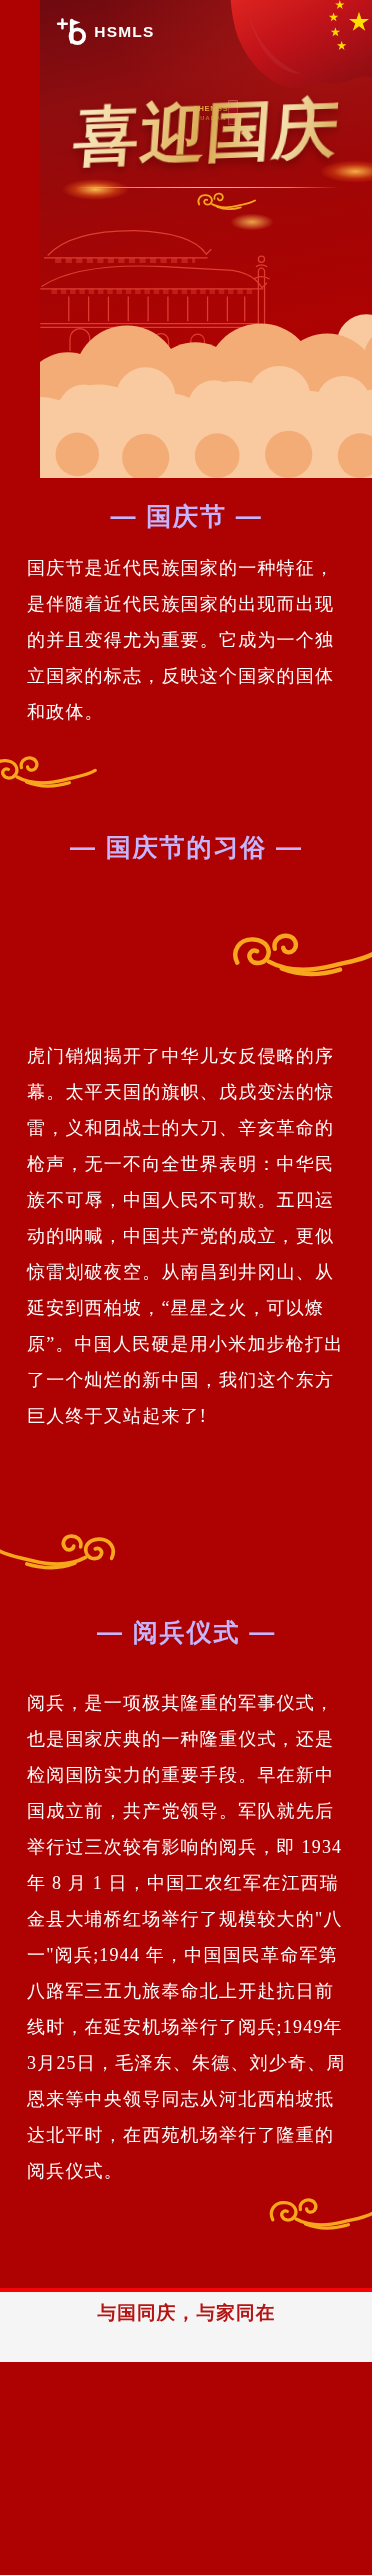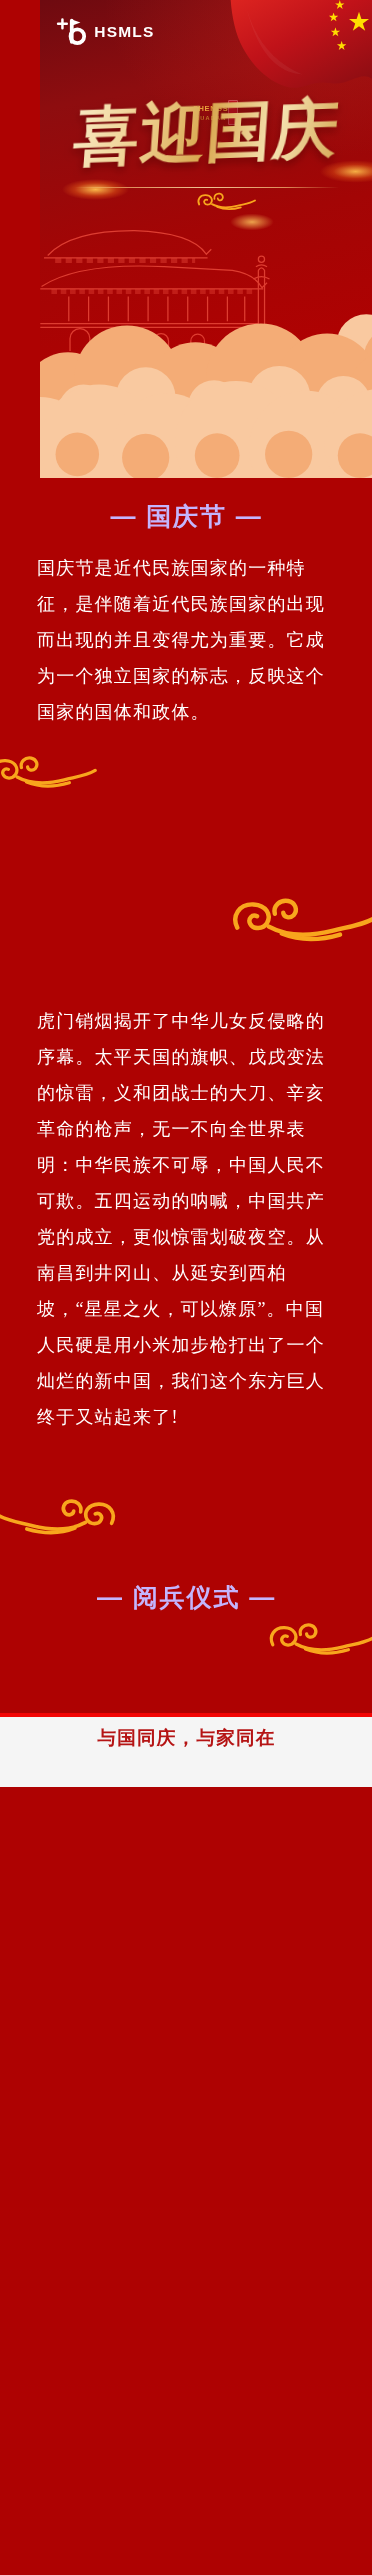--- a/index.html
+++ b/index.html
@@ -51,21 +51,21 @@
   .title-cloud { position:absolute; left:156px; top:190px; }
   .building { position:absolute; left:0; top:227px; }
   .clouds { position:absolute; left:0; bottom:0; }
 
   
   .sec-head {
     height:35px; line-height:35px; text-align:center; color:#c4b5fd;
     font-size:25px; font-weight:700; letter-spacing:1.9px;
   }
   .sec-body {
-    padding:0 37px; color:#fff; font-size:18px; line-height:36px;
+    padding:0 27px; color:#fff; font-size:18px; line-height:36px;
     letter-spacing:1.2px; text-align:left; overflow:hidden;
     font-family:"Liberation Serif","DejaVu Serif",serif;
   }
   .body-1, .body-2 { height:180px; }
   .body-3 { height:432px; }
   .body-4 { height:540px; }
   .orn { position:relative; }
   .orn-1 { height:50px; }
   .orn-1 svg { position:absolute; left:-12.4px; top:0; }
   .orn-2 { height:50px; }
@@ -203,20 +203,21 @@
   <div class="sec-body body-1">国庆节是近代民族国家的一种特征，是伴随着近代民族国家的出现而出现的并且变得尤为重要。它成为一个独立国家的标志，反映这个国家的国体和政体。</div>
 
   <div class="gap" style="height:25px"></div>
   <div class="orn orn-1">
     <svg width="109" height="40" viewBox="0 0 175 64">
         <use href="#swirl-cloud" width="175" height="61"></use>
       </svg>
   </div>
   <div class="gap" style="height:25px"></div>
 
+  <div class="sec-head">— 国庆节的习俗 —</div>
   <div class="gap" style="height:30px"></div>
 
   <div class="gap" style="height:37px"></div>
   <div class="orn orn-2">
     <svg width="149" height="52" viewBox="0 0 240 84">
         <use href="#swirl-cloud" width="240" height="83"></use>
       </svg>
   </div>
   <div class="gap" style="height:39px"></div>
 
@@ -226,20 +227,21 @@
   <div class="gap" style="height:63px"></div>
   <div class="orn orn-3">
     <svg width="124" height="43" viewBox="0 0 200 70">
         <use href="#swirl-cloud" width="200" height="69"></use>
       </svg>
   </div>
   <div class="gap" style="height:34px"></div>
 
   <div class="sec-head">— 阅兵仪式 —</div>
   <div class="gap" style="height:35px"></div>
+  <div class="sec-body body-4">阅兵，是一项极其隆重的军事仪式，也是国家庆典的一种隆重仪式，还是检阅国防实力的重要手段。早在新中国成立前，共产党领导。军队就先后举行过三次较有影响的阅兵，即 1934 年 8 月 1 日，中国工农红军在江西瑞金县大埔桥红场举行了规模较大的"八一"阅兵;1944 年，中国国民革命军第八路军三五九旅奉命北上开赴抗日前线时，在延安机场举行了阅兵;1949年3月25日，毛泽东、朱德、刘少奇、周恩来等中央领导同志从河北西柏坡抵达北平时，在西苑机场举行了隆重的阅兵仪式。</div>
 
   <div class="end-spacer">
     <svg width="109" height="40" viewBox="0 0 175 64">
         <use href="#swirl-cloud" width="175" height="61"></use>
       </svg>
   </div>
 
   <div class="stripe"></div>
   <div class="footer">
     <div class="footer-line">与国同庆，与家同在</div>

